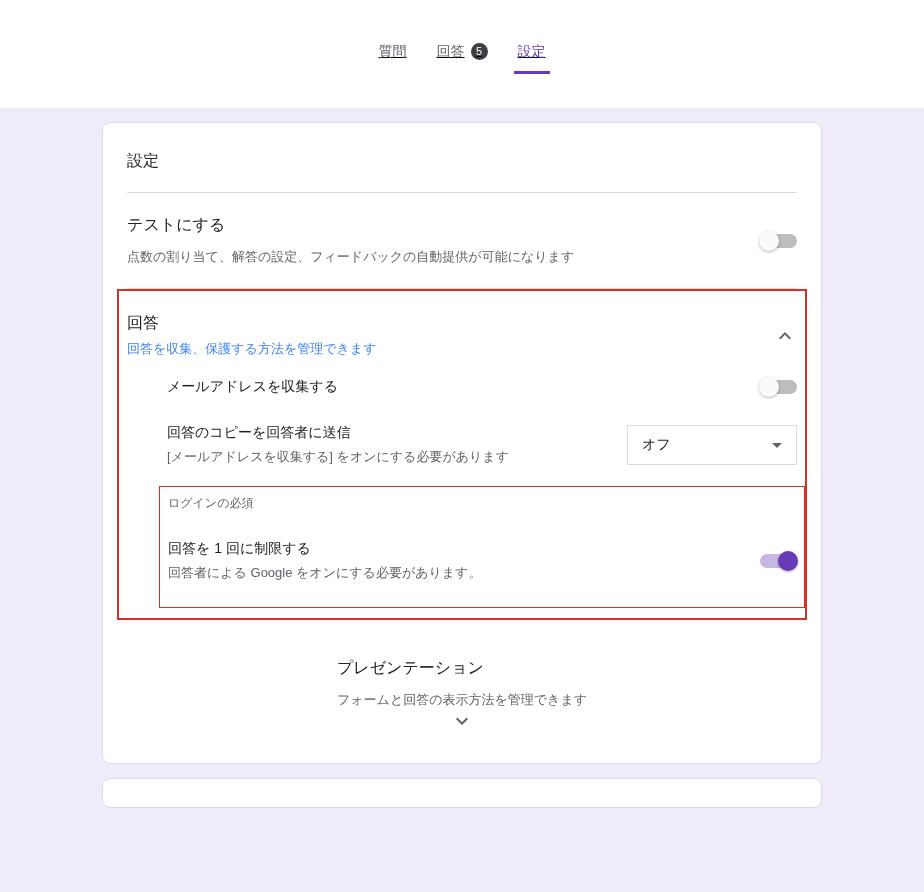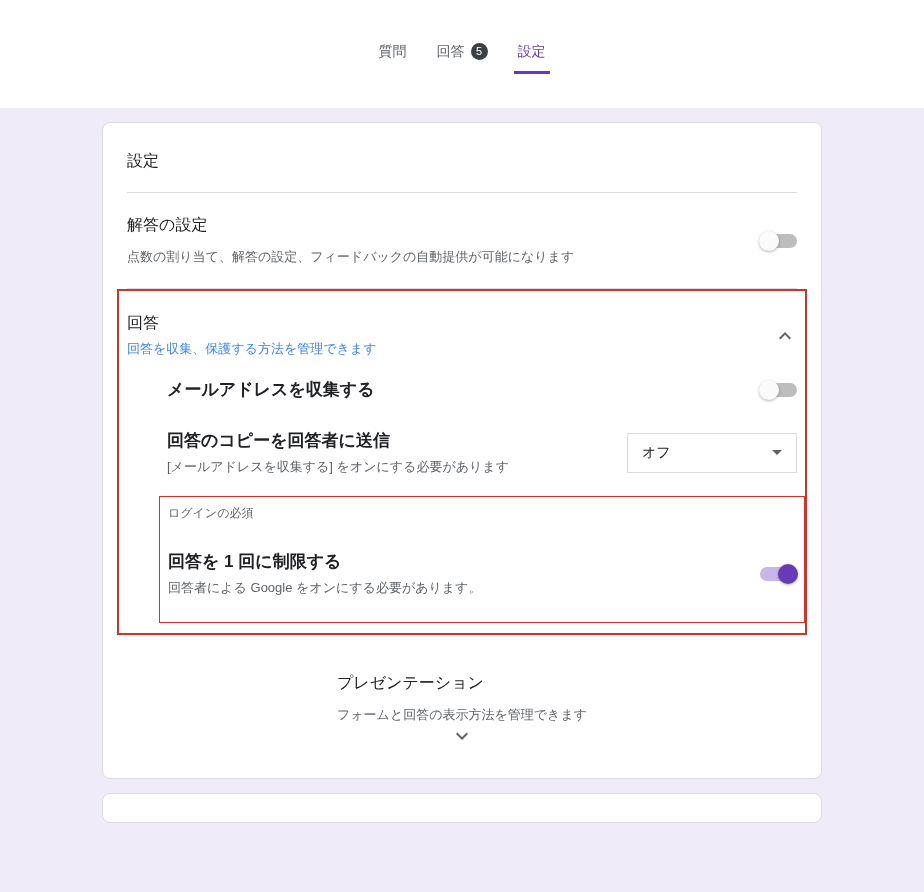--- a/index.html
+++ b/index.html
@@ -10,20 +10,21 @@
       height: 892px;
       overflow: hidden;
     }
     .tabs-bar {
       background: #fff;
       display: flex;
       justify-content: center;
       align-items: center;
       height: 108px;
       gap: 22px;
+      text-decoration: underline;
     }
     .tab {
       font-size: 14px;
       color: #5f6368;
       padding: 8px 4px 10px;
       border-bottom: 3px solid transparent;
       display: flex;
       align-items: center;
       gap: 6px;
       cursor: pointer;
@@ -133,22 +134,22 @@
       padding-left: 40px;
     }
     .subrow {
       display: flex;
       align-items: center;
       justify-content: space-between;
       padding: 14px 0;
     }
     .subrow .sub-main { flex: 1; }
     .subrow h4 {
-      font-size: 17px;
-      font-weight: 700;
+      font-size: 14px;
+      font-weight: 400;
       color: #202124;
       margin-bottom: 6px;
     }
     .subrow h4.single { margin-bottom: 0; }
     .subrow p {
       font-size: 13px;
       color: #5f6368;
     }
     .subrow p strong { font-weight: 400; color: #5f6368; }
     .select-box {
@@ -218,21 +219,21 @@
     <span>設定</span>
   </div>
 </div>
 
 <div class="content-wrap">
   <div class="card">
     <div class="card-title">設定</div>
 
     <div class="row row-sep">
       <div class="row-main">
-        <h3>解答の設定</h3>
+        <h3>テストにする</h3>
         <p>点数の割り当て、解答の設定、フィードバックの自動提供が可能になります</p>
       </div>
       <div class="toggle">
           <div class="knob"></div>
         </div>
     </div>
 
     <div class="highlight-box">
       <div class="section-head">
         <div class="sec-text">

